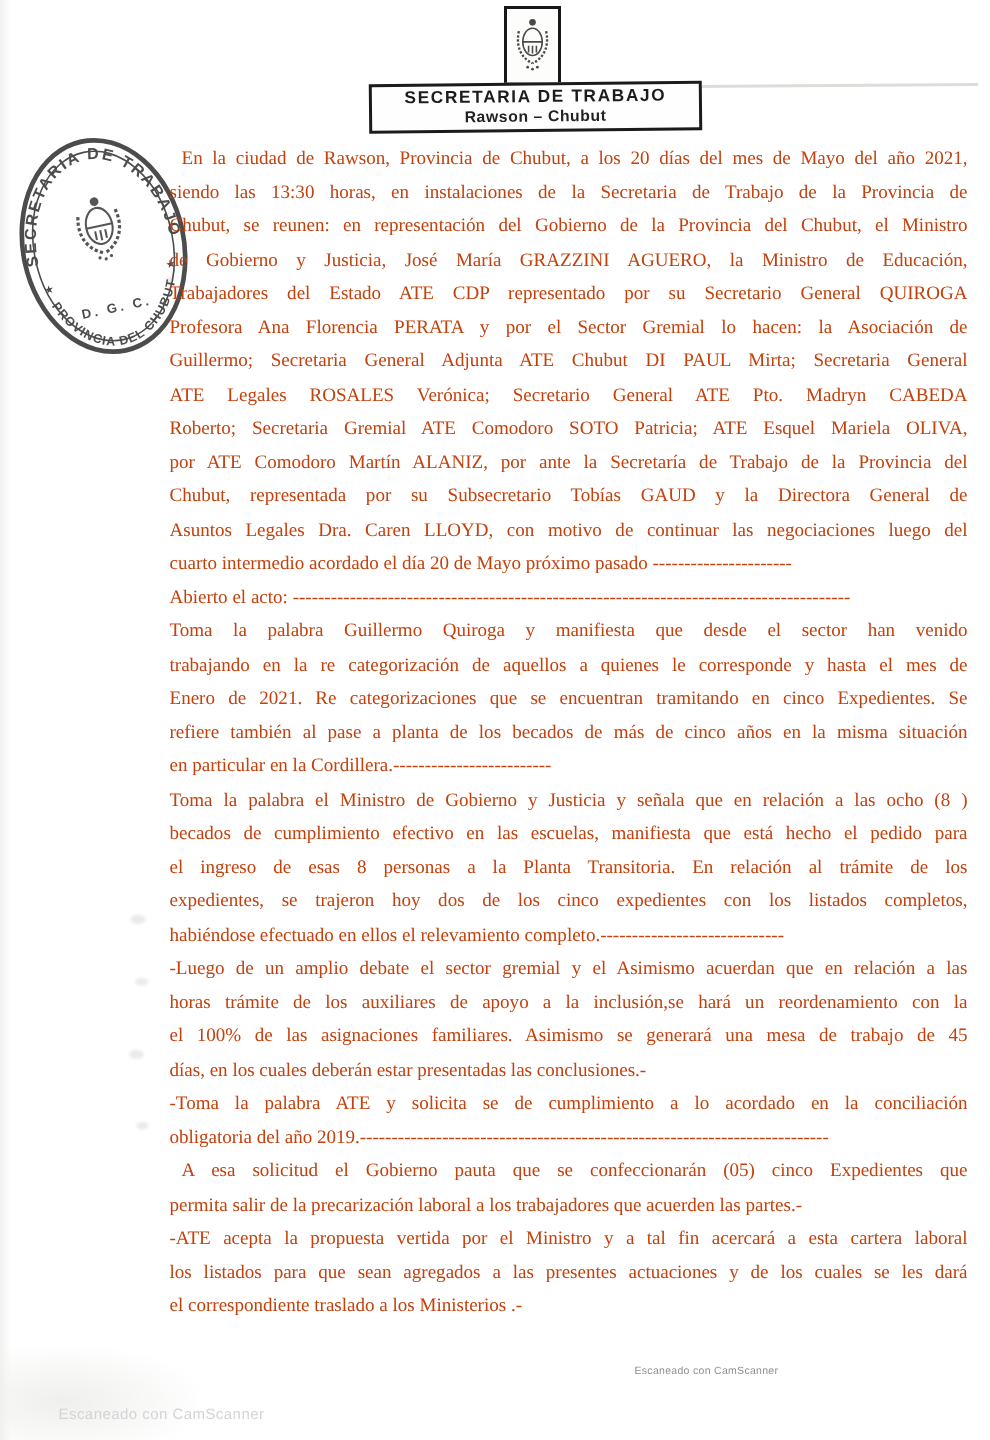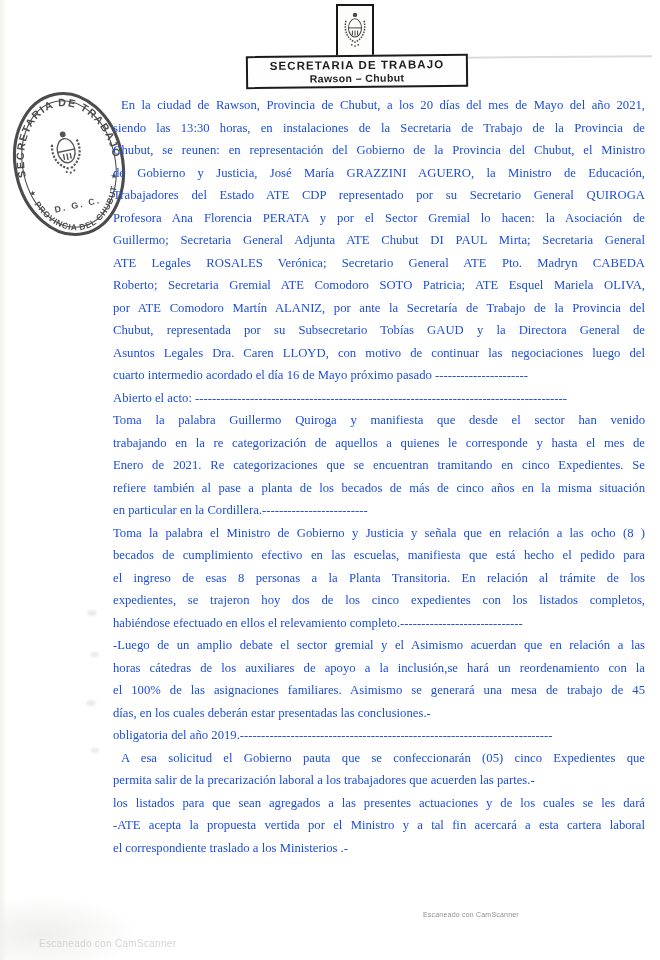--- a/index.html
+++ b/index.html
@@ -28,21 +28,21 @@
     transform:rotate(-0.6deg);font-family:"Liberation Sans", sans-serif;color:#1c1c1c;}
   .header-title{font-size:11.5px;font-weight:bold;letter-spacing:1.1px;margin-top:2px;line-height:13px;}
   .header-subtitle{font-size:10.5px;font-weight:bold;letter-spacing:.4px;line-height:12px;color:#222;}
 
   
   .stamp{position:absolute;left:10px;top:88px;width:118px;height:152px;
     transform:rotate(-12deg);opacity:.92;}
 
   
   .doc-body{position:absolute;left:113px;top:94px;width:532px;
-    font-size:12.7px;line-height:22.5px;color:#1d4ed8;}
+    font-size:12.7px;line-height:22.5px;color:#c2410c;}
   .line{height:22.5px;overflow:hidden;text-align:left;}
   .line.full{text-align:justify;text-align-last:justify;}
   .line.indent{text-indent:8px;}
 
   
   .scan-note{position:absolute;left:423px;top:911px;
     font-family:"Liberation Sans", sans-serif;font-size:7px;color:#8f8f8f;
     letter-spacing:.2px;white-space:nowrap;}
   .cs-logo{position:absolute;left:8px;top:982px;width:23px;height:19px;
     border:2px solid #b7bab8;border-bottom:4px solid #aeb1b0;border-radius:4px;
@@ -133,39 +133,40 @@
     <div class="line full">Chubut, se reunen: en representación del Gobierno de la Provincia del Chubut, el Ministro</div>
     <div class="line full">de Gobierno y Justicia, José María GRAZZINI AGUERO, la Ministro de Educación,</div>
     <div class="line full">Trabajadores del Estado ATE CDP representado por su Secretario General QUIROGA</div>
     <div class="line full">Profesora Ana Florencia PERATA y por el Sector Gremial lo hacen: la Asociación de</div>
     <div class="line full">Guillermo; Secretaria General Adjunta ATE Chubut DI PAUL Mirta; Secretaria General</div>
     <div class="line full">ATE Legales ROSALES Verónica; Secretario General ATE Pto. Madryn CABEDA</div>
     <div class="line full">Roberto; Secretaria Gremial ATE Comodoro SOTO Patricia; ATE Esquel Mariela OLIVA,</div>
     <div class="line full">por ATE Comodoro Martín ALANIZ,  por ante la Secretaría de Trabajo de la Provincia del</div>
     <div class="line full">Chubut, representada por su Subsecretario Tobías GAUD y la Directora General de</div>
     <div class="line full">Asuntos Legales Dra.  Caren LLOYD, con motivo de continuar las negociaciones luego del</div>
-    <div class="line">cuarto intermedio acordado el día 16 de Mayo próximo pasado ----------------------</div>
+    <div class="line">cuarto intermedio acordado el día 20 de Mayo próximo pasado ----------------------</div>
     <div class="line">Abierto el acto:  ----------------------------------------------------------------------------------------</div>
     <div class="line full">Toma la palabra Guillermo  Quiroga y  manifiesta que desde el sector han venido</div>
     <div class="line full">trabajando en la re categorización  de aquellos a quienes le corresponde y hasta el mes de</div>
     <div class="line full">Enero de 2021. Re categorizaciones que se encuentran tramitando en cinco Expedientes. Se</div>
     <div class="line full">refiere también al pase a planta de los becados de más de cinco años en la misma situación</div>
     <div class="line">en particular en la Cordillera.-------------------------</div>
     <div class="line full">Toma la palabra el Ministro de Gobierno y Justicia y señala que en relación a las ocho (8 )</div>
     <div class="line full">becados de cumplimiento efectivo en las escuelas, manifiesta que está hecho el pedido para</div>
     <div class="line full">el ingreso de esas 8 personas a la Planta Transitoria. En relación al trámite de los</div>
     <div class="line full">expedientes, se trajeron hoy dos de los cinco expedientes con los listados completos,</div>
     <div class="line">habiéndose efectuado en ellos  el relevamiento completo.-----------------------------</div>
     <div class="line full">-Luego de un amplio debate el sector gremial y el Asimismo acuerdan que en relación a las</div>
-    <div class="line full">horas cátedras de los auxiliares de apoyo a la inclusión,se hará un reordenamiento con la</div>
+    <div class="line full">horas trámite de los auxiliares de apoyo a la inclusión,se hará un reordenamiento con la</div>
     <div class="line full">el 100% de las asignaciones familiares. Asimismo se generará una mesa de trabajo de 45</div>
     <div class="line">días, en los cuales deberán estar presentadas las conclusiones.-</div>
+    <div class="line full">-Toma la palabra ATE y  solicita se de cumplimiento a lo acordado en la conciliación</div>
     <div class="line">obligatoria del año 2019.--------------------------------------------------------------------------</div>
     <div class="line full indent">A esa solicitud el Gobierno pauta que se confeccionarán  (05) cinco Expedientes  que</div>
     <div class="line">permita salir de la precarización laboral a los trabajadores  que acuerden las partes.-</div>
+    <div class="line full">-ATE acepta la propuesta vertida por el Ministro y a tal fin acercará a esta cartera laboral</div>
     <div class="line full">los listados para que sean agregados a las presentes actuaciones y de los cuales se les dará</div>
-    <div class="line full">-ATE acepta la propuesta vertida por el Ministro y a tal fin acercará a esta cartera laboral</div>
     <div class="line">el correspondiente traslado a los Ministerios .-</div>
   </div>
 
 <div class="scan-note">Escaneado con CamScanner</div>
 <div class="cs-logo">CS</div>
 <div class="cs-label">Escaneado con CamScanner</div>
 
 </body></html>

